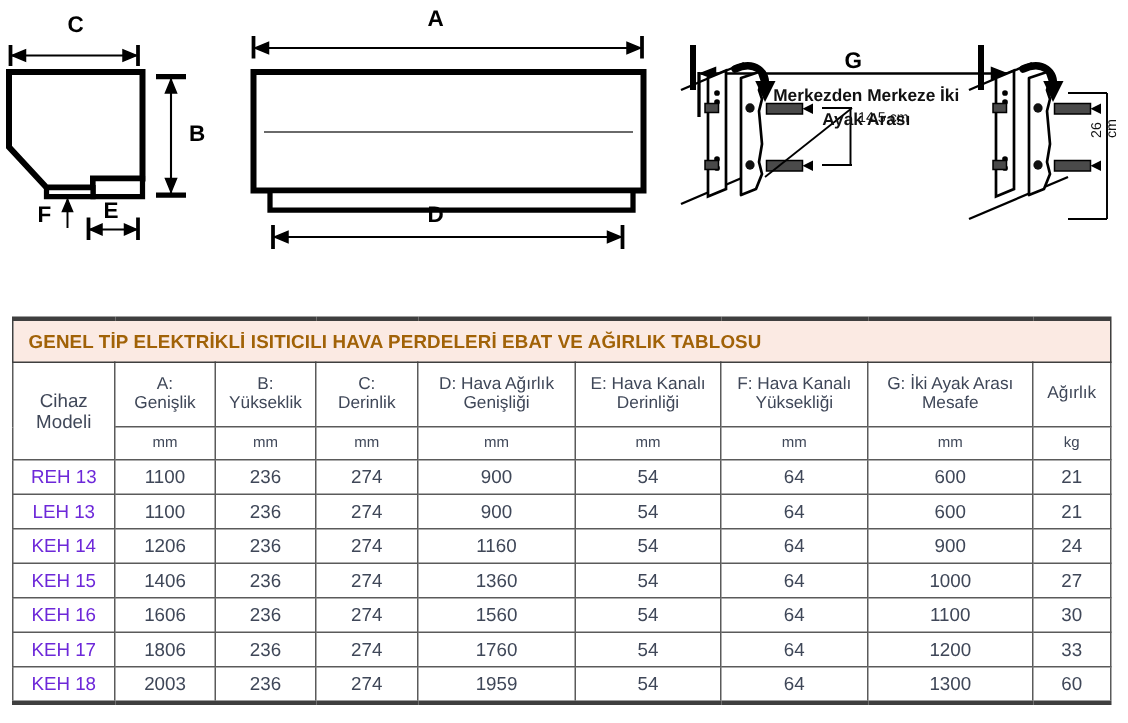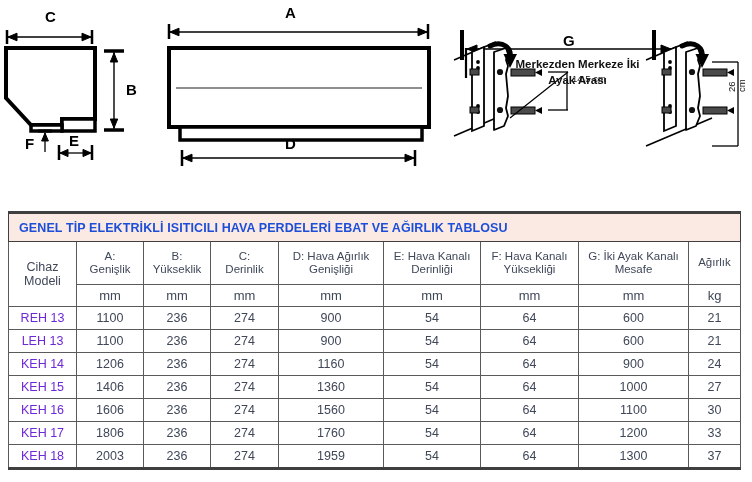--- a/index.html
+++ b/index.html
@@ -33,25 +33,25 @@
     border:1px solid #5a5a5a;padding:0;text-align:center;vertical-align:middle;
     font-weight:normal;color:#3f4758;
   }
   .titlebar{
     background:#fbeae3;border:1px solid #3f3f3f !important;
     border-top:3px solid #3f3f3f !important;
     height:27px;text-align:left !important;
   }
   .titlebar span{
     display:block;padding-left:10px;font-size:12.5px;font-weight:bold;
-    color:#1d4ed8;letter-spacing:.1px;
+    color:#a16207;letter-spacing:.1px;
   }
   .hdr{height:42px;font-size:11.5px;line-height:1.15;color:#3f4758;}
   .hdr-model{font-weight:bold;font-size:12.5px;color:#2f3a4d;margin-left:16px;}
-  .unit{height:21px;font-size:13px;color:#6b7280;margin-top:48px;}
+  .unit{height:21px;font-size:10px;color:#6b7280;margin-top:48px;}
   .drow td{height:22px;font-size:12.5px;color:#3f4758;}
   .drow td.modelcell{font-size:12.5px;color:#6d28d9;}
   tr.lastrow td{border-bottom:3px solid #3f3f3f;}
 </style>
 </head>
 <body>
 
 <div class="stage">
 
   <div class="drawings">
@@ -259,21 +259,21 @@
           </td>
           <td class="hdr">
             <div>E: Hava Kanalı</div>
             <div>Derinliği</div>
           </td>
           <td class="hdr">
             <div>F: Hava Kanalı</div>
             <div>Yüksekliği</div>
           </td>
           <td class="hdr">
-            <div>G: İki Ayak Kanalı</div>
+            <div>G: İki Ayak Arası</div>
             <div>Mesafe</div>
           </td>
           <td class="hdr">
             <div>Ağırlık</div>
           </td>
         </tr>
 
         <tr>
           <td class="unit">mm</td>
           <td class="unit">mm</td>
@@ -353,19 +353,19 @@
         </tr>
         <tr class="drow lastrow">
           <td class="modelcell">KEH 18</td>
           <td>2003</td>
           <td>236</td>
           <td>274</td>
           <td>1959</td>
           <td>54</td>
           <td>64</td>
           <td>1300</td>
-          <td>37</td>
+          <td>60</td>
         </tr>
       </tbody>
     </table>
   </div>
 
 </div>
 
 </body></html>

